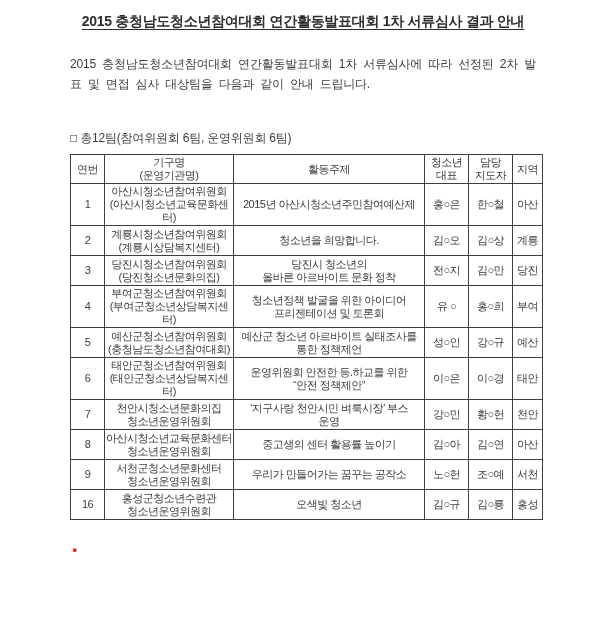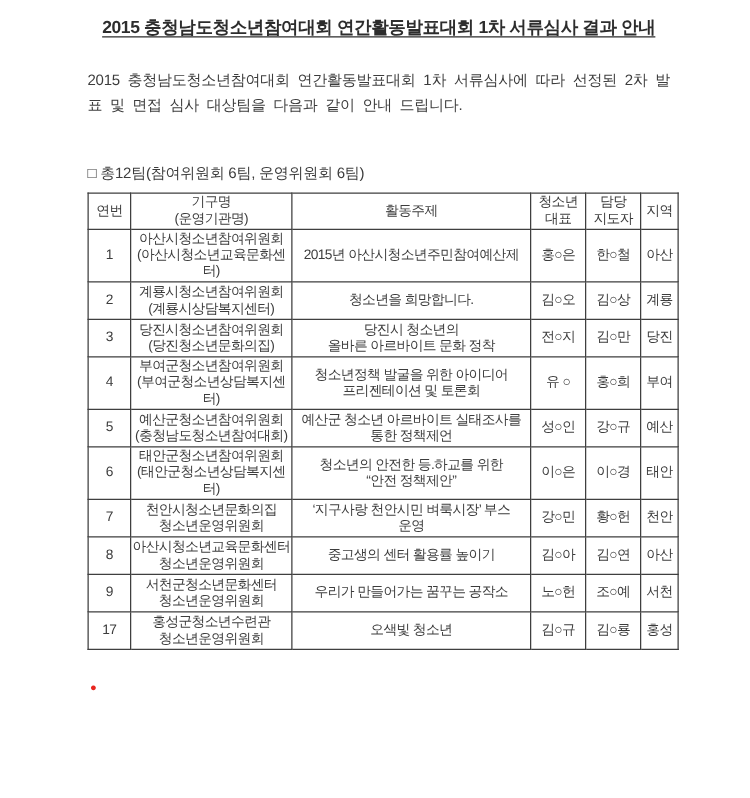--- a/index.html
+++ b/index.html
@@ -129,21 +129,21 @@
           <td>예산군 청소년 아르바이트 실태조사를
 통한 정책제언</td>
           <td>성○인</td>
           <td>강○규</td>
           <td>예산</td>
         </tr>
         <tr>
           <td>6</td>
           <td>태안군청소년참여위원회
 (태안군청소년상담복지센터)</td>
-          <td>청소년의 안전한 등.하교를 위한
+          <td>운영위원회 안전한 등.하교를 위한
 “안전 정책제안”</td>
           <td>이○은</td>
           <td>이○경</td>
           <td>태안</td>
         </tr>
         <tr>
           <td>7</td>
           <td>천안시청소년문화의집
 청소년운영위원회</td>
           <td>‘지구사랑 천안시민 벼룩시장’ 부스
@@ -164,21 +164,21 @@
         <tr>
           <td>9</td>
           <td>서천군청소년문화센터
 청소년운영위원회</td>
           <td>우리가 만들어가는 꿈꾸는 공작소</td>
           <td>노○헌</td>
           <td>조○예</td>
           <td>서천</td>
         </tr>
         <tr>
-          <td>17</td>
+          <td>16</td>
           <td>홍성군청소년수련관
 청소년운영위원회</td>
           <td>오색빛 청소년</td>
           <td>김○규</td>
           <td>김○룡</td>
           <td>홍성</td>
         </tr>
       </tbody>
   </table>
 

